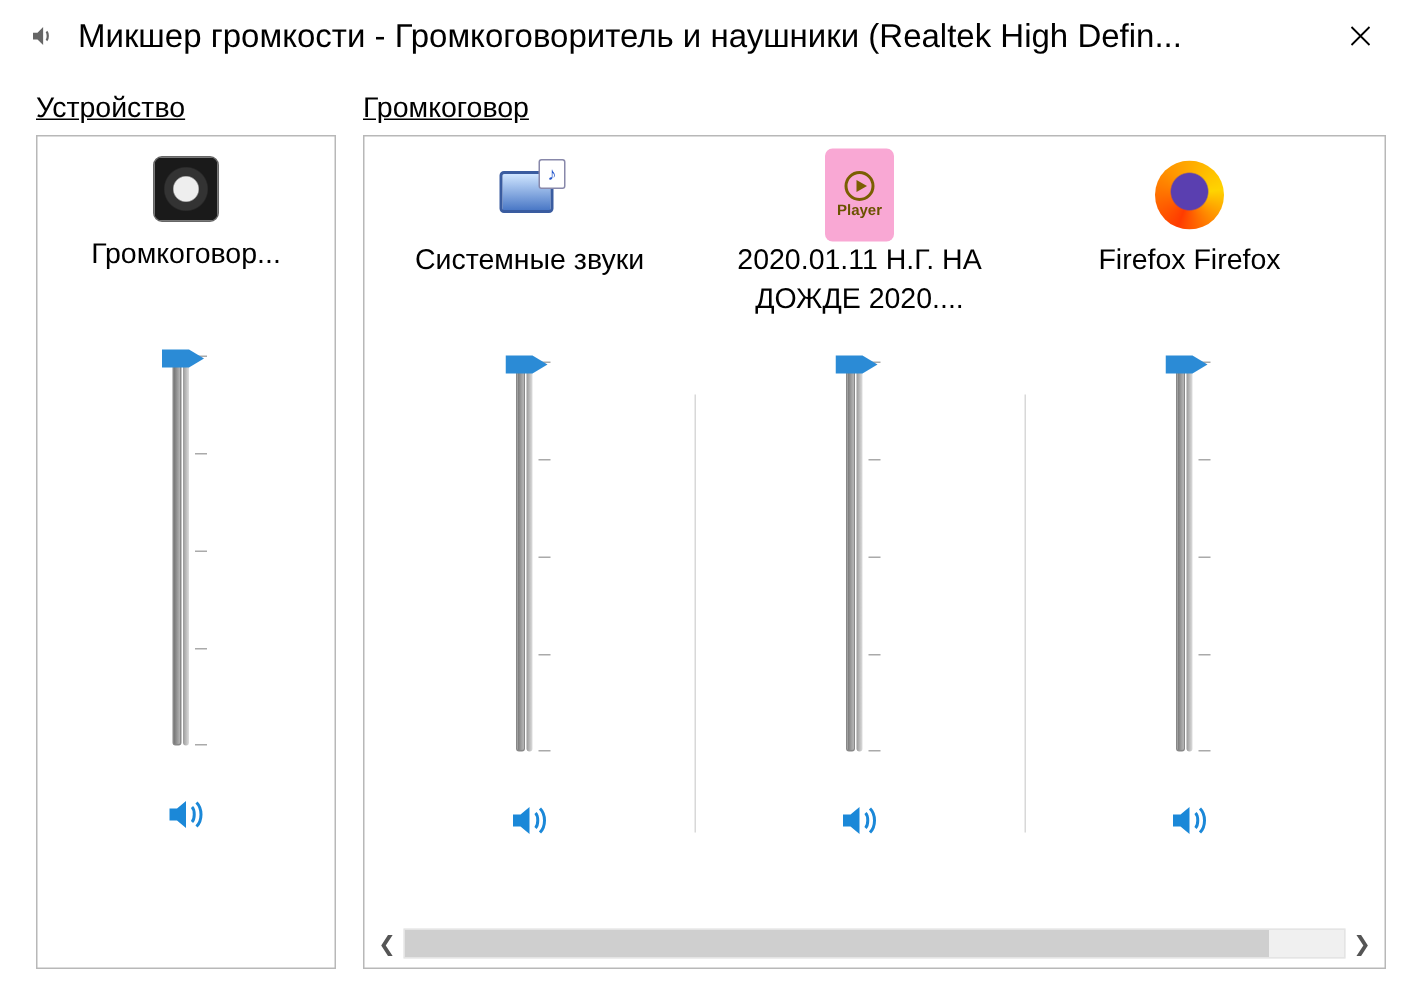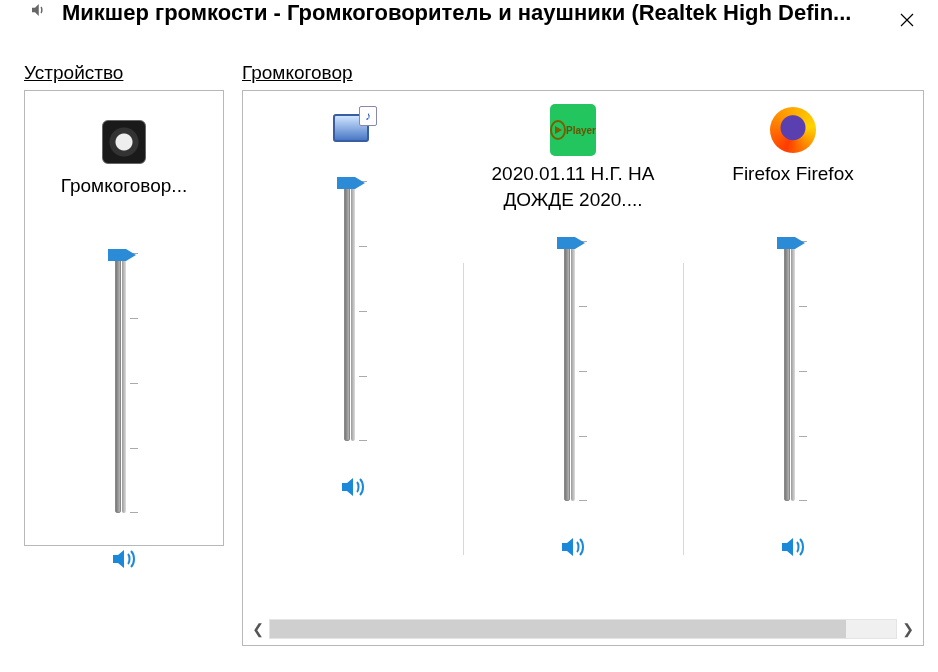--- a/index.html
+++ b/index.html
@@ -7,23 +7,22 @@
     font-family: "Segoe UI", Tahoma, sans-serif;
     font-size: 17px;
     background: #fff;
     width: 938px;
     height: 672px;
     overflow: hidden;
   }
   .titlebar {
     height: 48px;
     display: flex;
-    align-items: flex-start;
-    padding: 0 6px 0 28px;
-    font-weight: bold;
+    align-items: center;
+    padding: 0 6px 0 18px;
   }
   .titlebar .app-icon {
     width: 20px; height: 20px; margin-right: 14px;
     display: flex; align-items: center; justify-content: center;
     color: #555;
   }
   .titlebar .title-text {
     flex: 1;
     font-size: 22px;
     color: #000;
@@ -47,22 +46,22 @@
     font-size: 19px;
     margin-bottom: 6px;
     color: #000;
     text-decoration: underline;
   }
   .box {
     border: 1px solid #b8b8b8;
     background: #fff;
   }
   .section-device .box {
-    height: 456px;
-    padding-top: 24px;
+    height: 556px;
+    padding-top: 8px;
   }
   .section-apps .box {
     height: 556px;
     padding-top: 12px;
     display: flex;
     flex-direction: column;
   }
   .apps-row {
     flex: 1;
     display: flex;
@@ -175,23 +174,23 @@
     background:linear-gradient(#cfe5ff,#4a78c6);
     border:2px solid #3a5ca0; border-radius:3px;
   }
   .icon-system-sounds .note {
     position:absolute; right:0; top:-4px; width:18px; height:20px;
     background:#fff; border:1px solid #88a;
     border-radius:2px; font-size:12px; color:#2255cc;
     display:flex;align-items:center;justify-content:center;
   }
   .icon-player {
-    width:46px; height:52px; background:#22c55e;
+    width:46px; height:62px; background:#f9a8d4;
     border-radius:5px;
-    display:flex; flex-direction:row; align-items:center; justify-content:center;
+    display:flex; flex-direction:column; align-items:center; justify-content:center;
     font-size:10px; font-weight:bold; color:#6b5200;
   }
   .icon-player .circ{
     width:20px;height:20px;border-radius:50%;border:2px solid #7a5f00;
     display:flex;align-items:center;justify-content:center;margin-bottom:1px;
   }
   .icon-player .tri{ width:0;height:0;border-left:7px solid #7a5f00;border-top:4px solid transparent;border-bottom:4px solid transparent;margin-left:2px;}
   .icon-firefox {
     width:46px;height:46px;border-radius:50%;
     background:
@@ -256,20 +255,21 @@
     <div class="box">
       <div class="apps-row">
 
         <div class="channel">
           <div class="ch-icon">
             <div class="icon-system-sounds">
                 <div class="mon"></div>
                 <div class="note">♪</div>
               </div>
           </div>
+          <div class="ch-label">Системные звуки</div>
           <div class="slider">
             <div class="track"></div>
               <div class="meter"></div>
             <div class="tick t0"></div>
               <div class="tick t1"></div>
               <div class="tick t2"></div>
               <div class="tick t3"></div>
               <div class="tick t4"></div>
             <div class="thumb"><svg width="30" height="16">
                   <path fill="#2b8bd6" d="M0 2h18l10 6-10 6H0z"></path>

